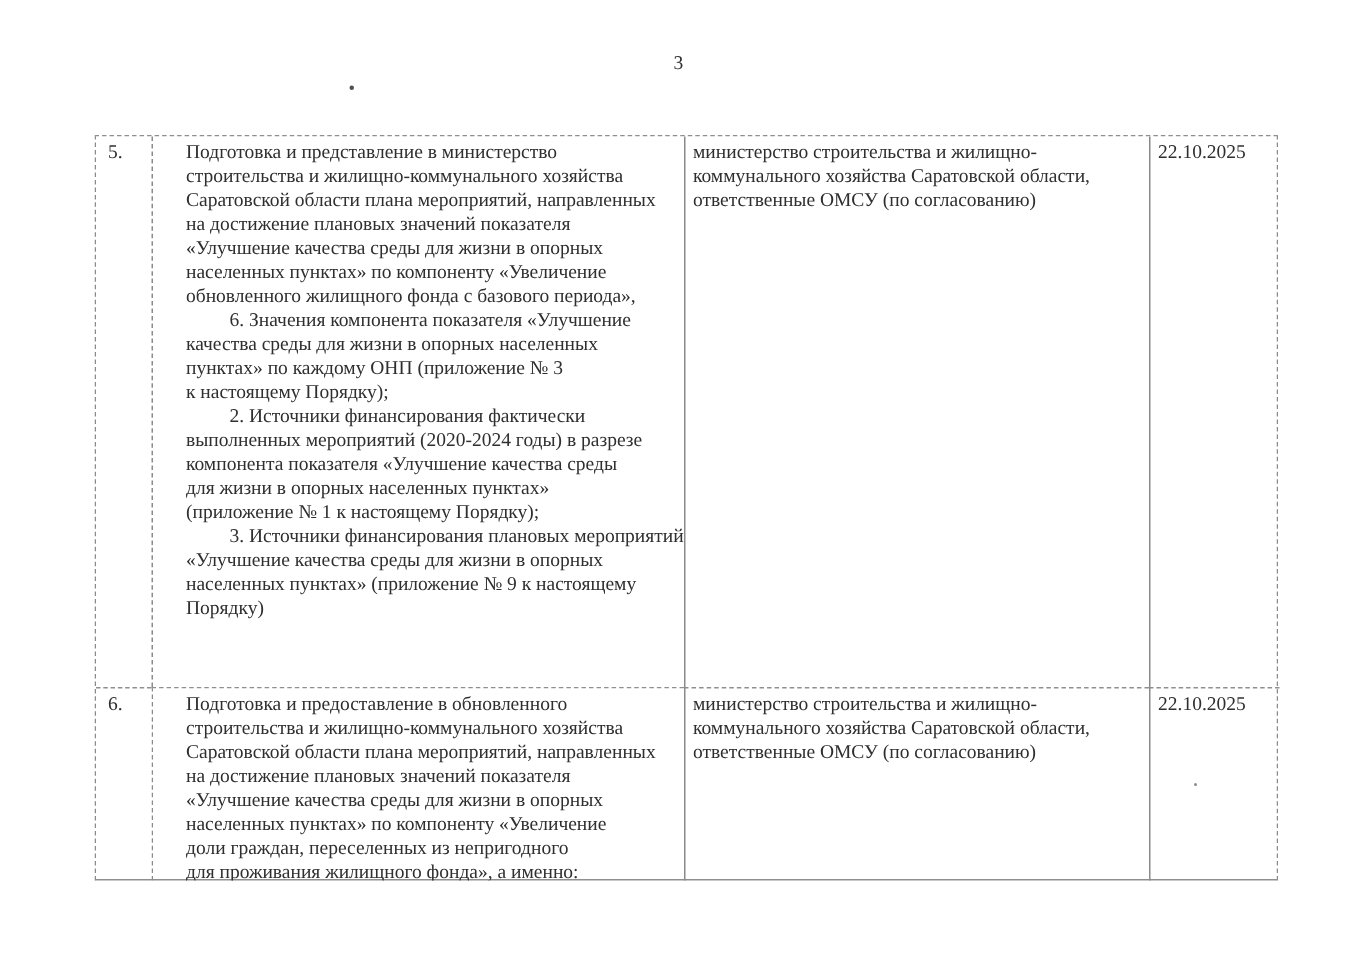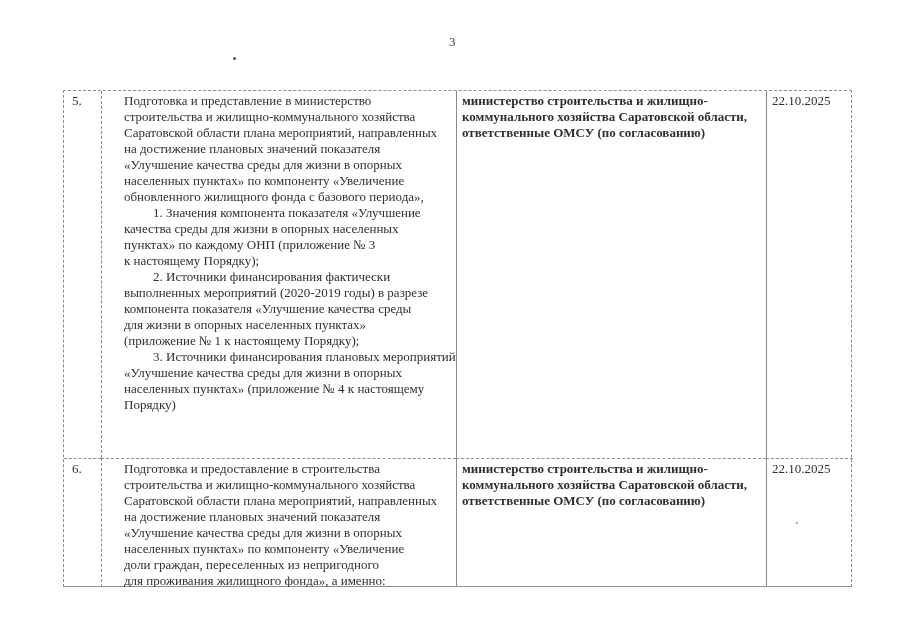--- a/index.html
+++ b/index.html
@@ -49,21 +49,20 @@
   .col-num { padding-left: 8px; }
   .col-activity {
     border-left: 1px dashed var(--border-v, #9a9a9a);
     padding-left: 22px;
     padding-right: 2px;
   }
   .col-resp {
     border-left: 1px solid var(--border-v, #868686);
     padding-left: 5px;
     padding-right: 2px;
-    font-weight: bold;
   }
   .col-date {
     border-left: 1px solid var(--border-v, #868686);
     padding-left: 5px;
   }
   .row2 { border-top: 1px dashed var(--border-h, #8f8f8f); }
   .line { white-space: nowrap; }
   .line.ind { text-indent: 29px; }
   .speck {
     position: absolute;
@@ -87,44 +86,44 @@
 
   <div class="cell col-num">5.</div>
   <div class="cell col-activity">
       <div class="line">Подготовка и представление в министерство</div>
       <div class="line">строительства и жилищно-коммунального хозяйства</div>
       <div class="line">Саратовской области плана мероприятий, направленных</div>
       <div class="line">на достижение плановых значений показателя</div>
       <div class="line">«Улучшение качества среды для жизни в опорных</div>
       <div class="line">населенных пунктах» по компоненту «Увеличение</div>
       <div class="line">обновленного жилищного фонда с базового периода»,</div>
-      <div class="line ind">1. Значения компонента показателя «Улучшение</div>
+      <div class="line ind">6. Значения компонента показателя «Улучшение</div>
       <div class="line">качества среды для жизни в опорных населенных</div>
       <div class="line">пунктах» по каждому ОНП (приложение № 3</div>
       <div class="line">к настоящему Порядку);</div>
       <div class="line ind">2. Источники финансирования фактически</div>
-      <div class="line">выполненных мероприятий (2020-2019 годы) в разрезе</div>
+      <div class="line">выполненных мероприятий (2020-2024 годы) в разрезе</div>
       <div class="line">компонента показателя «Улучшение качества среды</div>
       <div class="line">для жизни в опорных населенных пунктах»</div>
       <div class="line">(приложение № 1 к настоящему Порядку);</div>
       <div class="line ind">3. Источники финансирования плановых мероприятий</div>
       <div class="line">«Улучшение качества среды для жизни в опорных</div>
-      <div class="line">населенных пунктах» (приложение № 4 к настоящему</div>
+      <div class="line">населенных пунктах» (приложение № 9 к настоящему</div>
       <div class="line">Порядку)</div>
     </div>
   <div class="cell col-resp">
       <div class="line">министерство строительства и жилищно-</div>
       <div class="line">коммунального хозяйства Саратовской области,</div>
       <div class="line">ответственные ОМСУ (по согласованию)</div>
     </div>
   <div class="cell col-date">22.10.2025</div>
 
   <div class="cell col-num row2">6.</div>
   <div class="cell col-activity row2">
-      <div class="line">Подготовка и предоставление в строительства</div>
+      <div class="line">Подготовка и предоставление в обновленного</div>
       <div class="line">строительства и жилищно-коммунального хозяйства</div>
       <div class="line">Саратовской области плана мероприятий, направленных</div>
       <div class="line">на достижение плановых значений показателя</div>
       <div class="line">«Улучшение качества среды для жизни в опорных</div>
       <div class="line">населенных пунктах» по компоненту «Увеличение</div>
       <div class="line">доли граждан, переселенных из непригодного</div>
       <div class="line">для проживания жилищного фонда», а именно:</div>
     </div>
   <div class="cell col-resp row2">
       <div class="line">министерство строительства и жилищно-</div>

